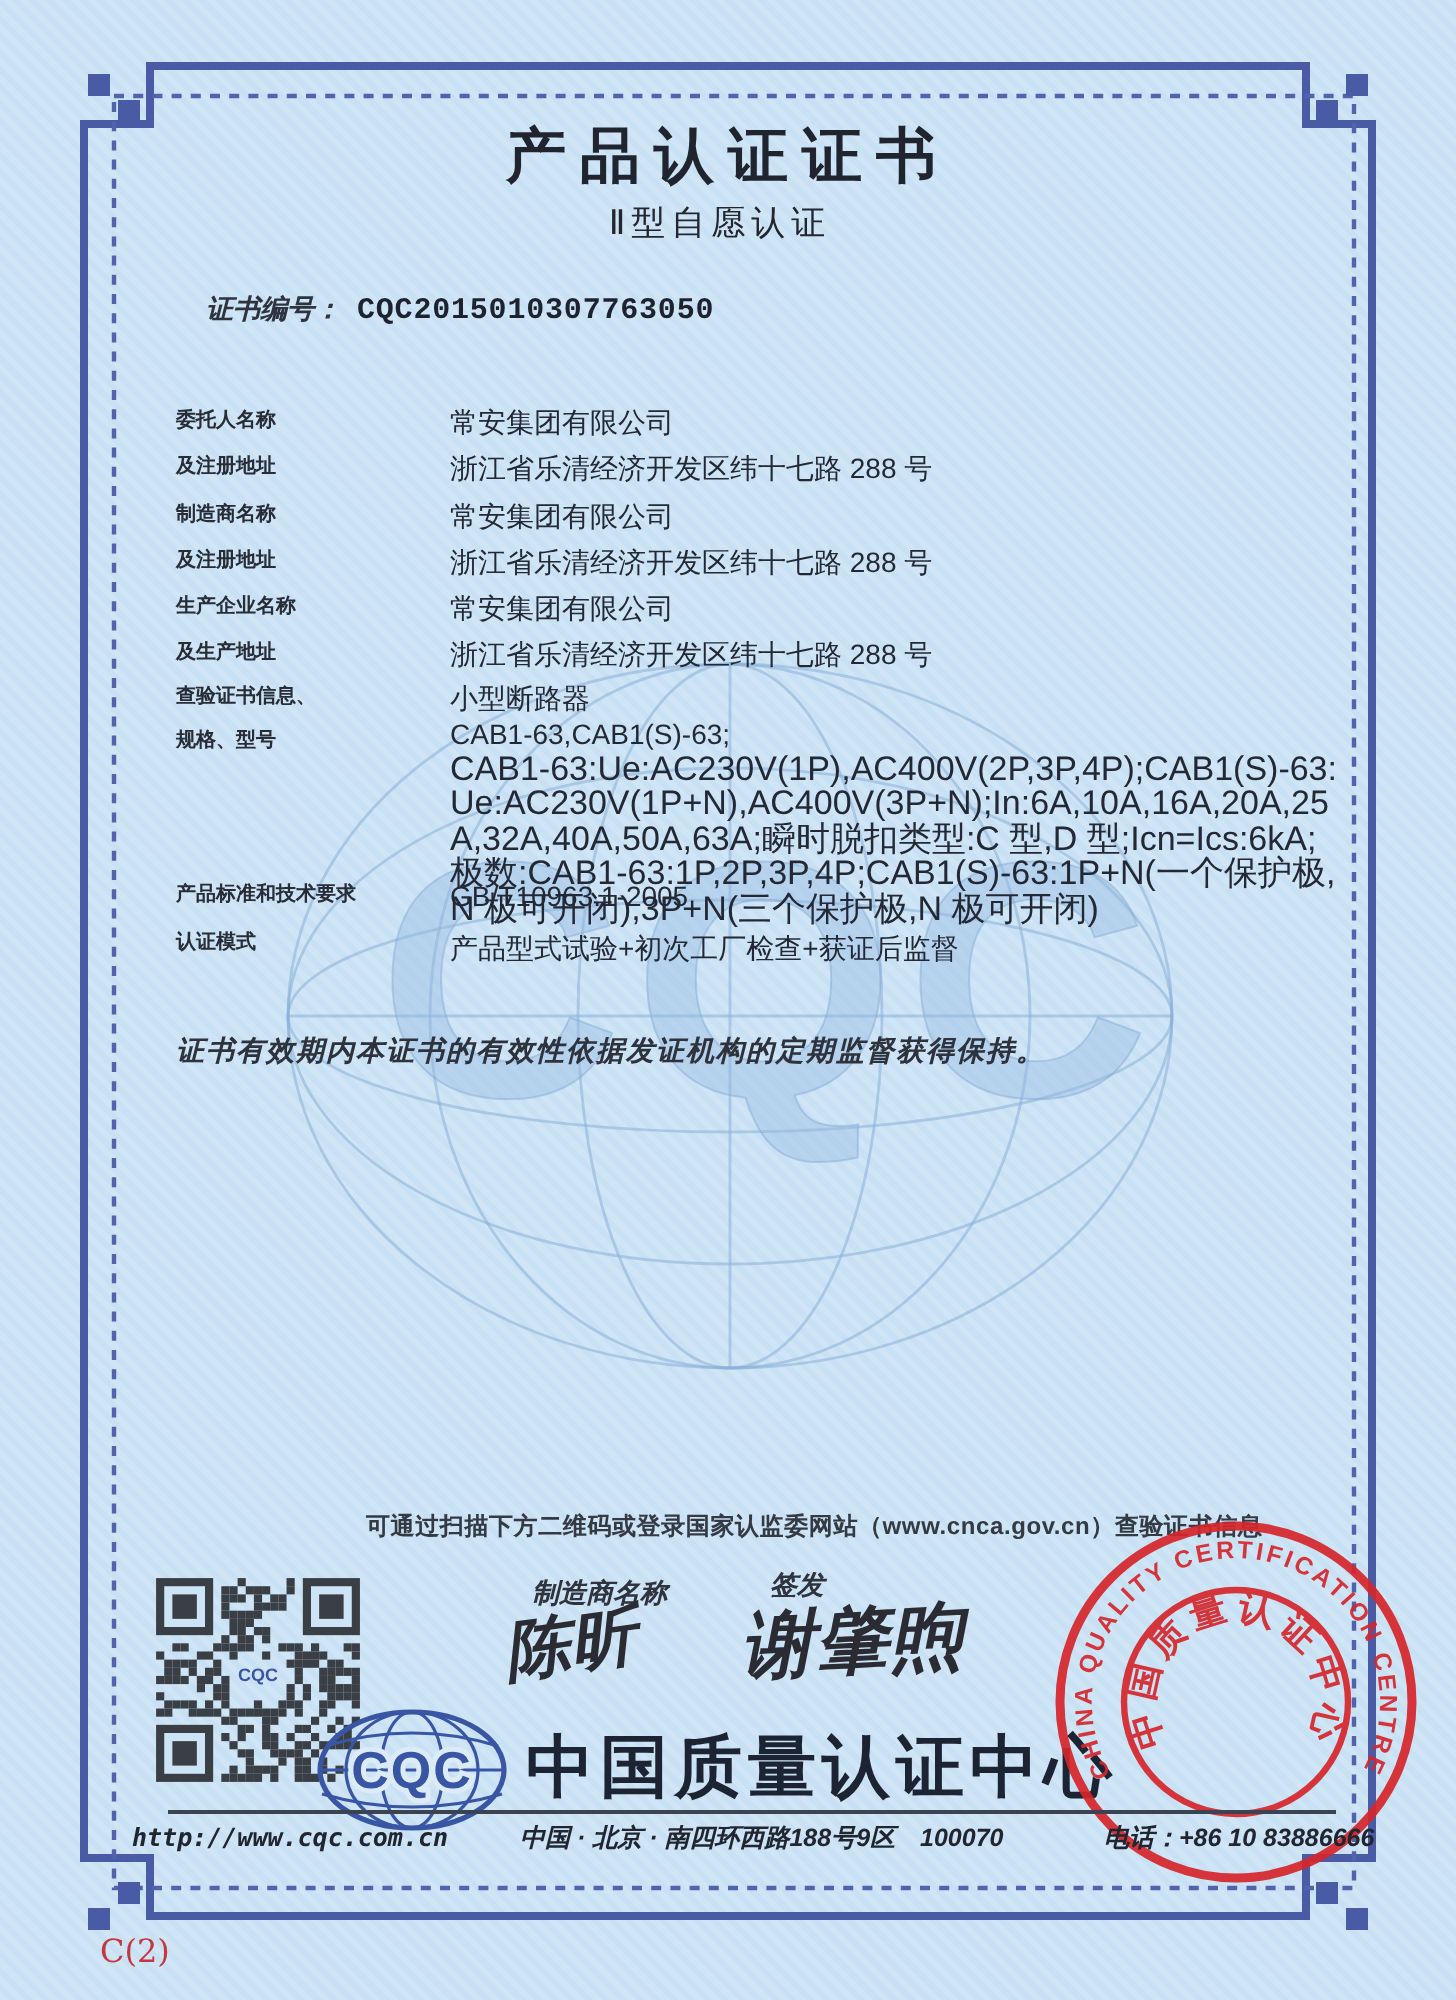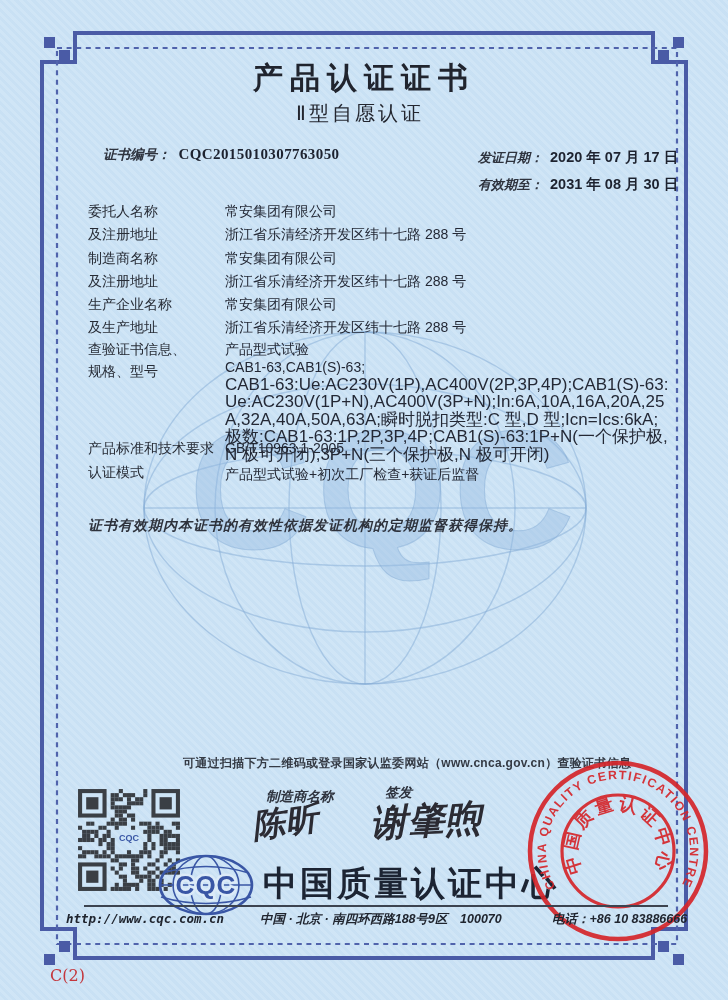--- a/index.html
+++ b/index.html
@@ -8,29 +8,29 @@
     background:#cde4f6;
     background-image:repeating-linear-gradient(45deg, rgba(255,255,255,.05) 0 3px, rgba(120,160,205,.05) 3px 6px);
     overflow:hidden;
     font-family:"Liberation Sans", sans-serif;
     color:#22262f;
   }
   .abs{position:absolute;}
   svg{display:block;}
 
   .title{top:58px;left:0;width:728px;text-align:center;font-size:30px;font-weight:700;letter-spacing:7px;color:#20242e;}
-  .subtitle{top:100px;left:0;width:720px;text-align:center;font-size:20px;font-weight:500;letter-spacing:3px;color:#23262f;}
+  .subtitle{top:100px;left:0;width:720px;text-align:center;font-size:17px;font-weight:500;letter-spacing:3px;color:#23262f;}
 
   .kai{font-family:"DejaVu Serif", serif;font-style:italic;font-weight:700;color:#2e333e;}
   .certno{top:146px;left:103px;font-size:13.5px;}
-  .certno .val{font-family:Liberation Serif, serif;font-style:normal;font-size:15px;font-weight:600;color:#1d222f;margin-left:8px;letter-spacing:.4px;}
+  .certno .val{font-family:Liberation Mono, monospace;font-style:normal;font-size:15px;font-weight:600;color:#1d222f;margin-left:8px;letter-spacing:.4px;}
   .dates{top:144px;left:478px;font-size:13px;line-height:26px;}
   .dates .val{font-family:"Liberation Sans", sans-serif;font-style:normal;font-size:14.5px;font-weight:600;color:#1d222f;margin-left:7px;}
 
-  .flabel{font-size:14px;font-weight:400;color:#272c36;left:88px;white-space:nowrap;}
+  .flabel{font-size:10px;font-weight:700;color:#272c36;left:88px;white-space:nowrap;}
   .fvalue{font-size:14px;font-weight:500;color:#232835;left:225px;white-space:nowrap;}
   .spec{left:225px;top:376px;width:448px;font-size:17px;line-height:17.4px;font-weight:500;color:#232835;word-break:break-all;white-space:normal;}
 
   .statement{left:88px;font-size:14px;letter-spacing:1px;color:#2e323c;white-space:nowrap;}
 
   .verify-note{top:755px;left:183px;font-size:12px;font-weight:700;color:#343a44;letter-spacing:.3px;}
 
   .sig-label{font-size:13.5px;}
   .sig-name{font-family:"DejaVu Serif", serif;font-style:italic;font-weight:700;color:#2b2b33;}
 
@@ -79,47 +79,39 @@
     </g>
   </svg>
 
   <div class="abs title">产品认证证书</div>
   <div class="abs subtitle">Ⅱ型自愿认证</div>
 
   <div class="abs certno kai">
     <span>证书编号：</span><span class="val">CQC2015010307763050</span>
   </div>
 
-  <div class="abs dates kai">
-    <div>
-      <span>发证日期：</span><span class="val">2020 年 07 月 17 日</span>
-    </div>
-    <div>
-      <span>有效期至：</span><span class="val">2031 年 08 月 30 日</span>
-    </div>
-  </div>
 
   <div class="abs flabel" style="top:203px">委托人名称</div>
   <div class="abs fvalue" style="top:203px">常安集团有限公司</div>
   <div class="abs flabel" style="top:226px">及注册地址</div>
   <div class="abs fvalue" style="top:226px">浙江省乐清经济开发区纬十七路 288 号</div>
 
   <div class="abs flabel" style="top:250px">制造商名称</div>
   <div class="abs fvalue" style="top:250px">常安集团有限公司</div>
   <div class="abs flabel" style="top:273px">及注册地址</div>
   <div class="abs fvalue" style="top:273px">浙江省乐清经济开发区纬十七路 288 号</div>
 
   <div class="abs flabel" style="top:296px">生产企业名称</div>
   <div class="abs fvalue" style="top:296px">常安集团有限公司</div>
   <div class="abs flabel" style="top:319px">及生产地址</div>
   <div class="abs fvalue" style="top:319px">浙江省乐清经济开发区纬十七路 288 号</div>
 
   <div class="abs flabel" style="top:341px">查验证书信息、</div>
   <div class="abs flabel" style="top:363px">规格、型号</div>
-  <div class="abs fvalue" style="top:341px">产品型式试验</div>
+  <div class="abs fvalue" style="top:341px">小型断路器</div>
   <div class="abs fvalue" style="top:359px">CAB1-63,CAB1(S)-63;</div>
   <div class="abs spec">CAB1-63:Ue:AC230V(1P),AC400V(2P,3P,4P);CAB1(S)-63:Ue:AC230V(1P+N),AC400V(3P+N);In:6A,10A,16A,20A,25A,32A,40A,50A,63A;瞬时脱扣类型:C 型,D 型;Icn=Ics:6kA;极数:CAB1-63:1P,2P,3P,4P;CAB1(S)-63:1P+N(一个保护极,N 极可开闭),3P+N(三个保护极,N 极可开闭)</div>
 
   <div class="abs flabel" style="top:440px">产品标准和技术要求</div>
   <div class="abs fvalue" style="top:440px">GB/T10963.1-2005</div>
   <div class="abs flabel" style="top:464px">认证模式</div>
   <div class="abs fvalue" style="top:466px">产品型式试验+初次工厂检查+获证后监督</div>
 
   <div class="abs statement kai" style="top:517px">证书有效期内本证书的有效性依据发证机构的定期监督获得保持。</div>
 

